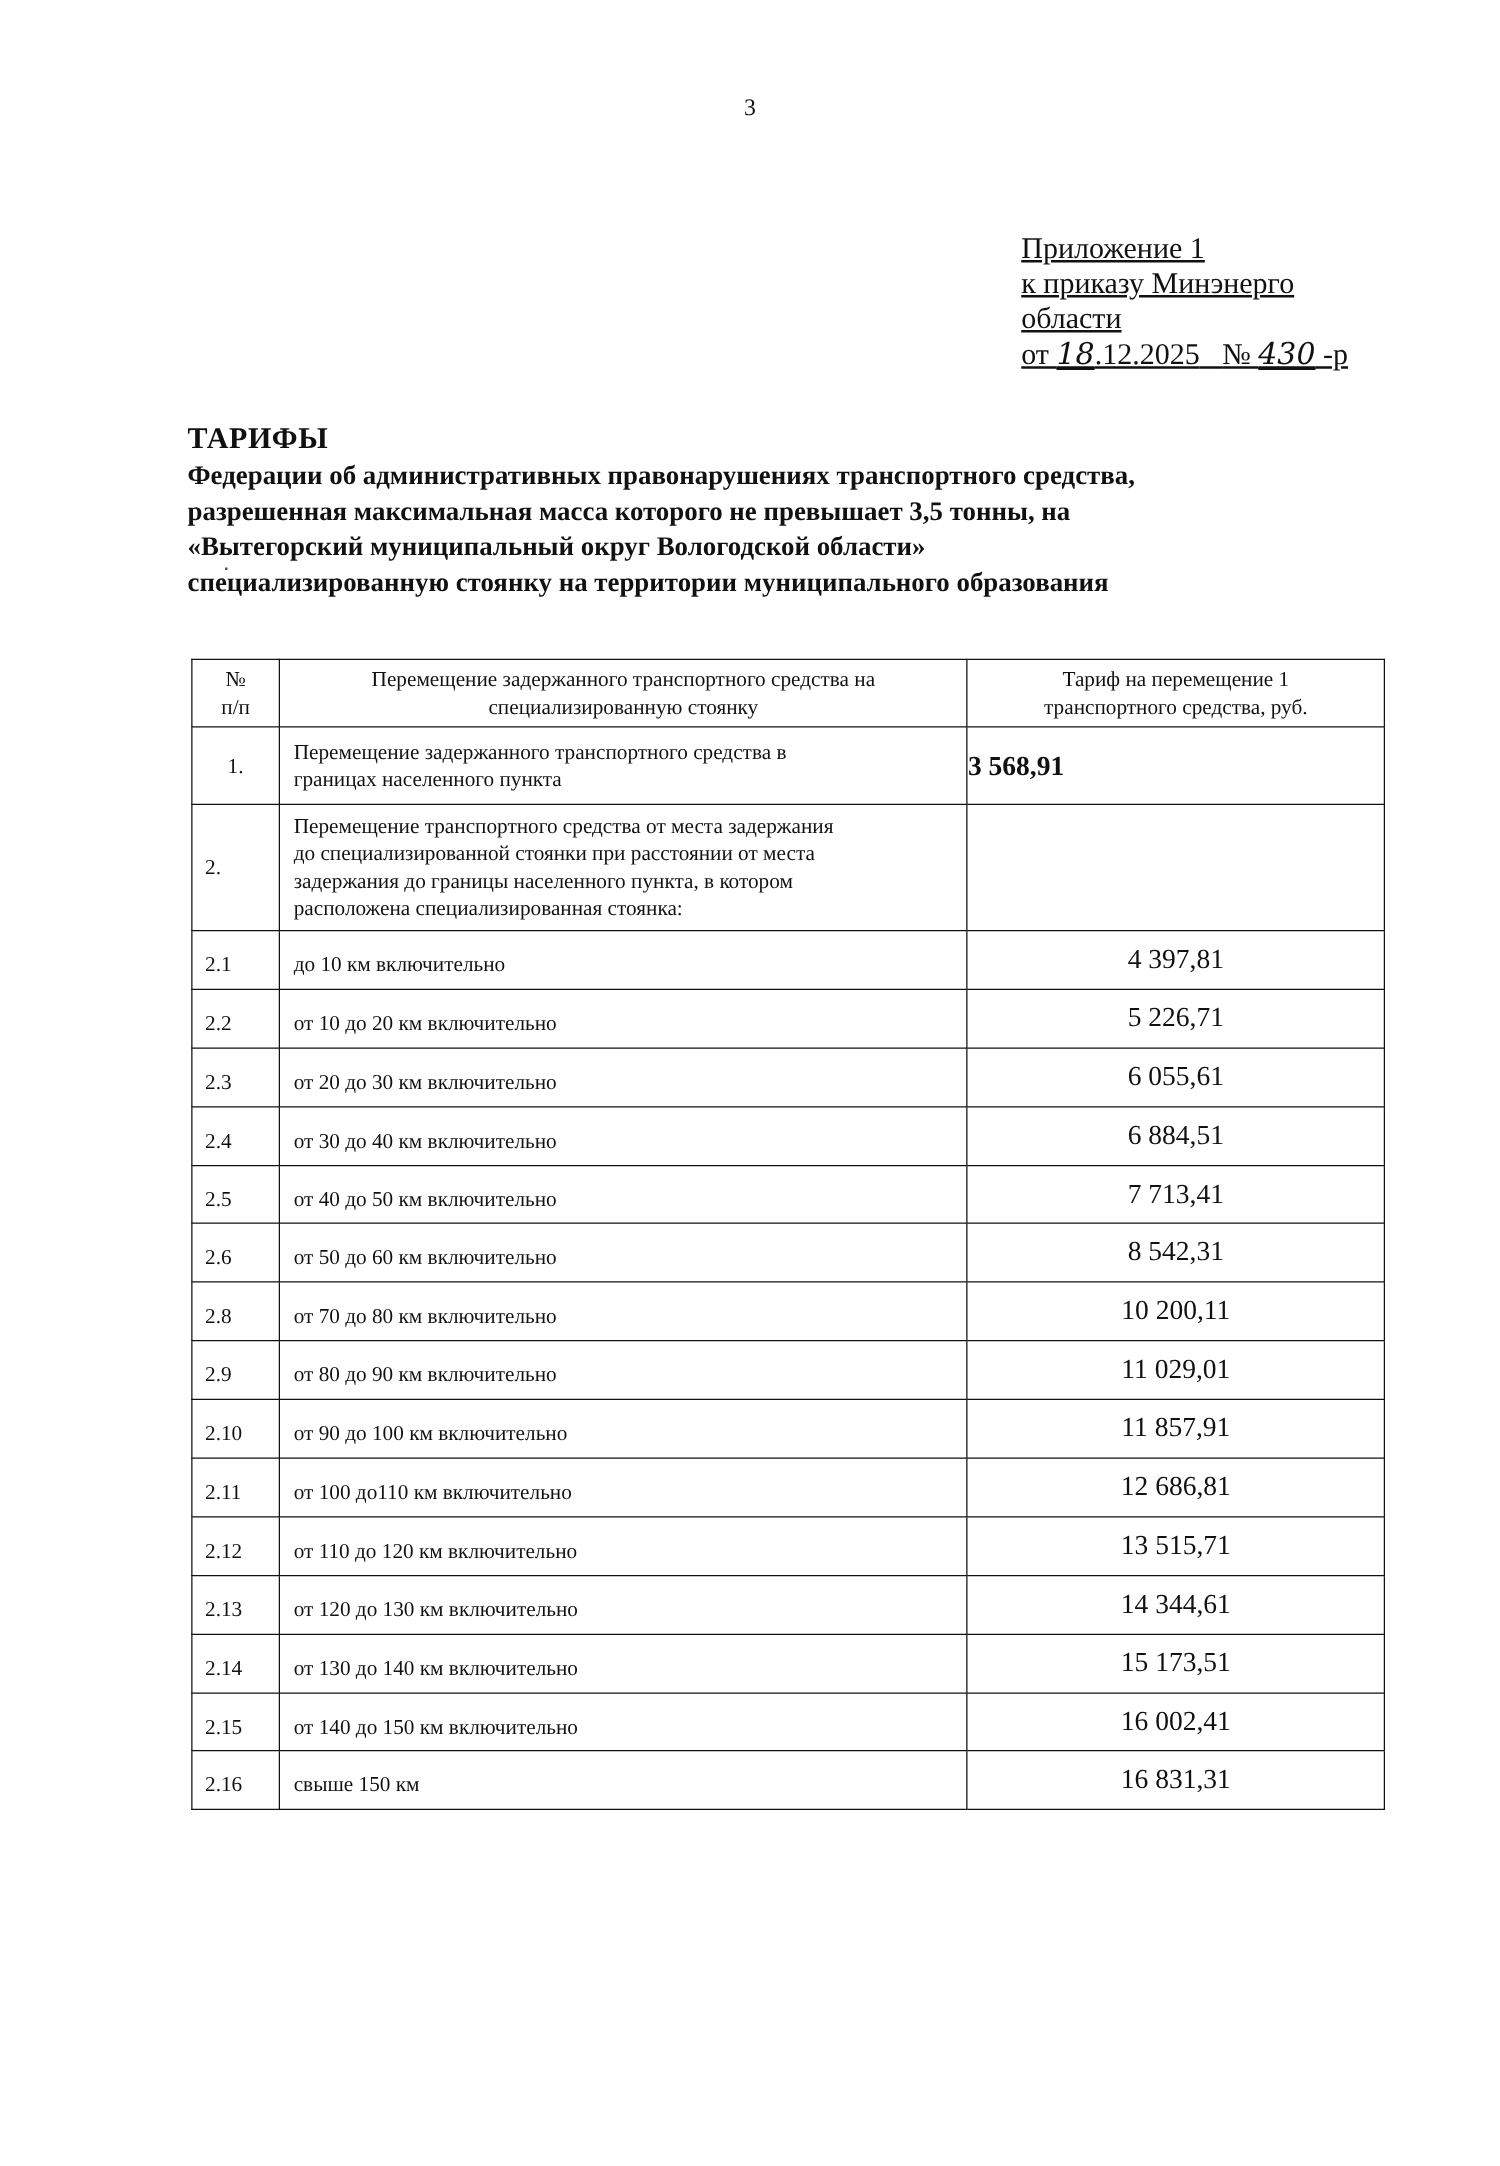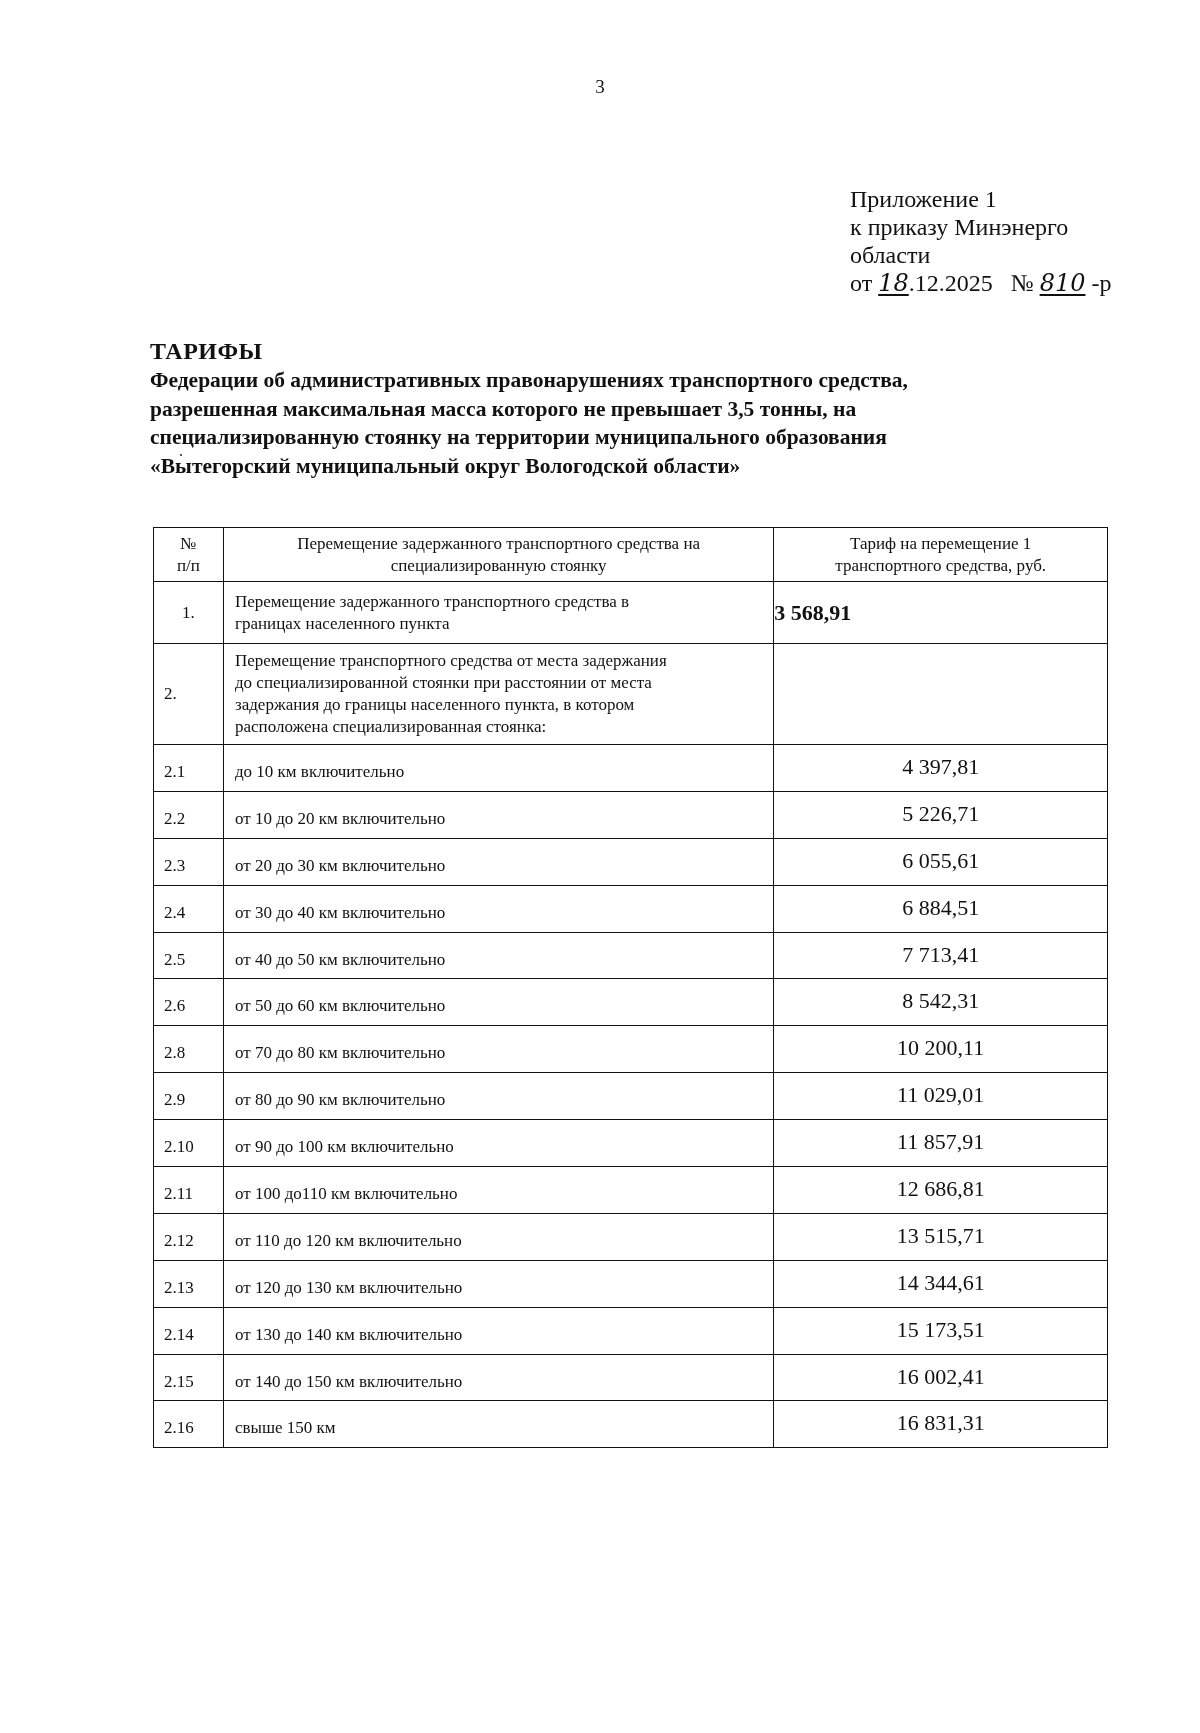--- a/index.html
+++ b/index.html
@@ -1,19 +1,19 @@
 <!DOCTYPE html>
 <html><head>
 <meta charset="utf-8">
 <style>
   html, body { margin:0; padding:0; background:#ffffff; }
   body { width:1200px; height:1733px; position:relative; overflow:hidden;
          font-family:"Liberation Serif", "DejaVu Serif", serif; color:#111; }
   .page-number { position:absolute; left:0; width:1200px; top:76px; text-align:center; font-size:19px; }
-  .annex { position:absolute; left:850px; top:185px; font-size:24px; line-height:28px; }
+  .annex { position:absolute; left:817px; top:185px; font-size:24px; line-height:28px;text-decoration:underline; }
   .annex .line { white-space:nowrap; }
   .hand { font-family:"DejaVu Serif", serif; font-style:italic; text-decoration:underline; text-underline-offset:3px; }
   .title-block { position:absolute; left:150px; width:960px; top:336px; text-align:left; font-weight:bold; }
   .title-main { font-size:24px; line-height:30px; letter-spacing:0.5px; }
   .title-sub { font-size:21.5px; line-height:28.5px; }
   .stray-dot { position:absolute; left:180px; top:454px; width:2px; height:2px; background:#555; }
   table.tariffs { position:absolute; left:153px; top:527px; width:955px; border-collapse:collapse; font-size:17px; }
   table.tariffs td, table.tariffs th { border:1.6px solid #111; padding:0; }
   th { font-weight:normal; line-height:22px; vertical-align:middle; }
   col.c1 { width:70px; } col.c2 { width:551px; } col.c3 { width:334px; }
@@ -29,32 +29,32 @@
 </head>
 <body>
 
 <div class="page-number">3</div>
 
 <div class="annex">
   <div class="line">Приложение 1</div>
   <div class="line">к приказу Минэнерго</div>
   <div class="line">области</div>
   <div class="line">
-    <span>от </span><span class="hand">18</span><span>.12.2025</span>&nbsp;&nbsp;&nbsp;<span>№ </span><span class="hand">810</span><span> -р</span>
+    <span>от </span><span class="hand">18</span><span>.12.2025</span>&nbsp;&nbsp;&nbsp;<span>№ </span><span class="hand">430</span><span> -р</span>
   </div>
 </div>
 
 <div class="stray-dot"></div>
 
 <div class="title-block">
   <div class="title-main">ТАРИФЫ</div>
   <div class="title-sub">Федерации об административных правонарушениях транспортного средства,</div>
   <div class="title-sub">разрешенная максимальная масса которого не превышает 3,5 тонны, на</div>
+  <div class="title-sub">«Вытегорский муниципальный округ Вологодской области»</div>
   <div class="title-sub">специализированную стоянку на территории муниципального образования</div>
-  <div class="title-sub">«Вытегорский муниципальный округ Вологодской области»</div>
 </div>
 
 <table class="tariffs">
   <colgroup>
       <col class="c1">
       <col class="c2">
       <col class="c3">
     </colgroup>
   <tbody>
       <tr class="hdr-row">

